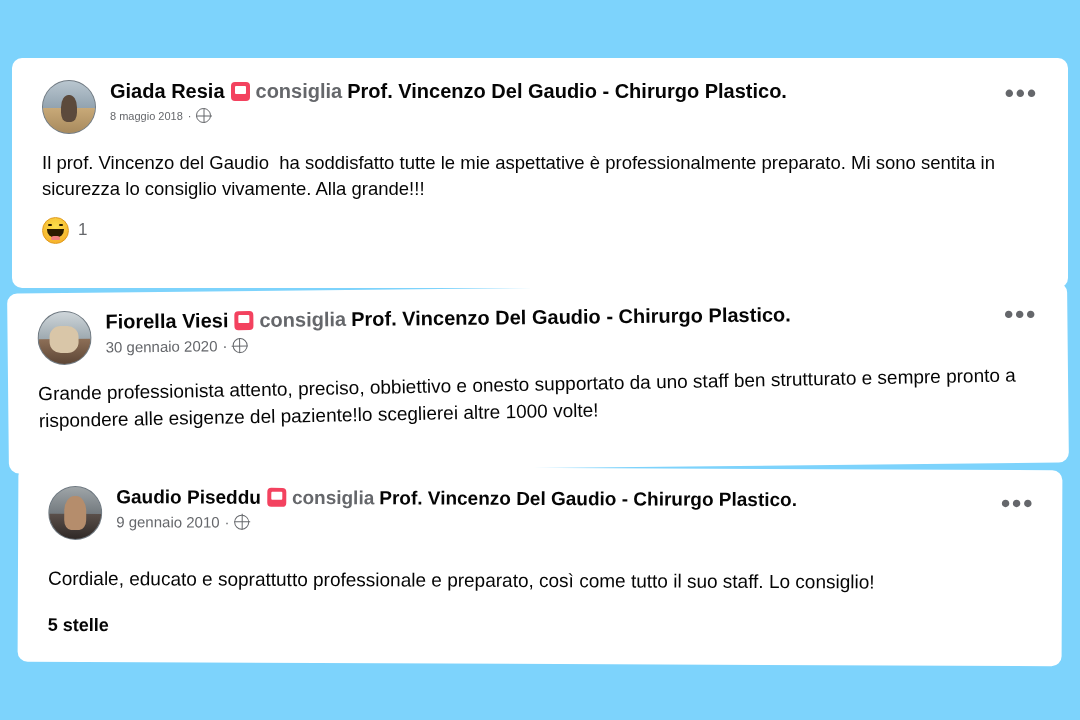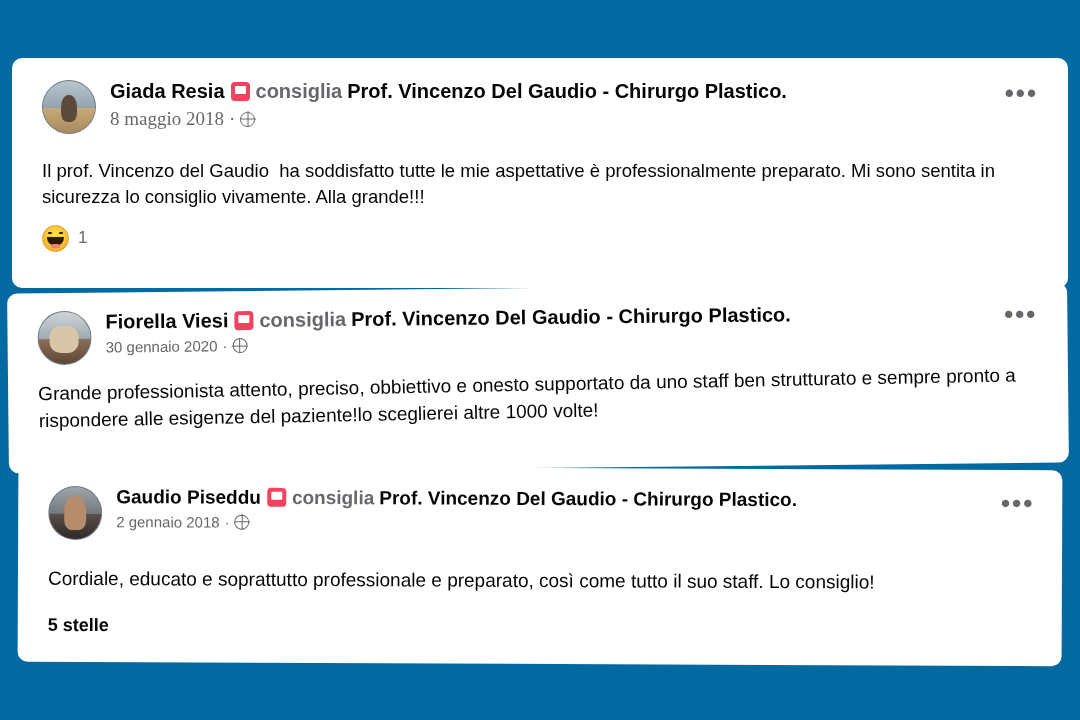--- a/index.html
+++ b/index.html
@@ -14,21 +14,21 @@
     font-family: "Liberation Sans", sans-serif;
     position: relative;
   }
 
   .stage {
     position: absolute;
     left: 0;
     top: 0;
     width: 1080px;
     height: 720px;
-    background: #0369a1;
+    background: #7dd3fc;
   }
 
   
   .card {
     position: absolute;
     background: #ffffff;
     border-radius: 10px;
     box-sizing: border-box;
   }
 
@@ -239,23 +239,23 @@
 
   
   #card1 {
     left: 12px;
     top: 58px;
     width: 1056px;
     height: 230px;
     padding: 22px 30px 0 30px;
   }
   #card1 .name-line { font-size: 20px; }
-  #card1 .meta-line { font-size: 19px; font-family: Liberation Serif, serif; }
+  #card1 .meta-line { font-size: 11px; }
   #card1 .body-text {
-    margin-top: 24px;
+    margin-top: 16px;
     font-size: 18.5px;
   }
 
   
   #card2 {
     left: 8px;
     top: 288px;
     width: 1060px;
     height: 180px;
     padding: 18px 30px 0 30px;
@@ -364,21 +364,21 @@
         <div class="blob"></div>
       </div>
       <div class="head-text">
         <div class="name-line">
           <span class="author">Gaudio Piseddu</span>
           <span class="recommend-badge"></span>
           <span class="verb">consiglia</span>
           <span class="page-name">Prof. Vincenzo Del Gaudio - Chirurgo Plastico.</span>
         </div>
         <div class="meta-line">
-          <span>2 gennaio 2018</span>
+          <span>9 gennaio 2010</span>
           <span class="dot-sep">·</span>
           <span class="globe-icon"></span>
         </div>
       </div>
       <div class="menu-dots">•••</div>
     </div>
     <div class="body-text">Cordiale, educato e soprattutto professionale e preparato, così come tutto il suo staff. Lo consiglio!</div>
     <div class="stars-text">5 stelle</div>
   </div>
 

